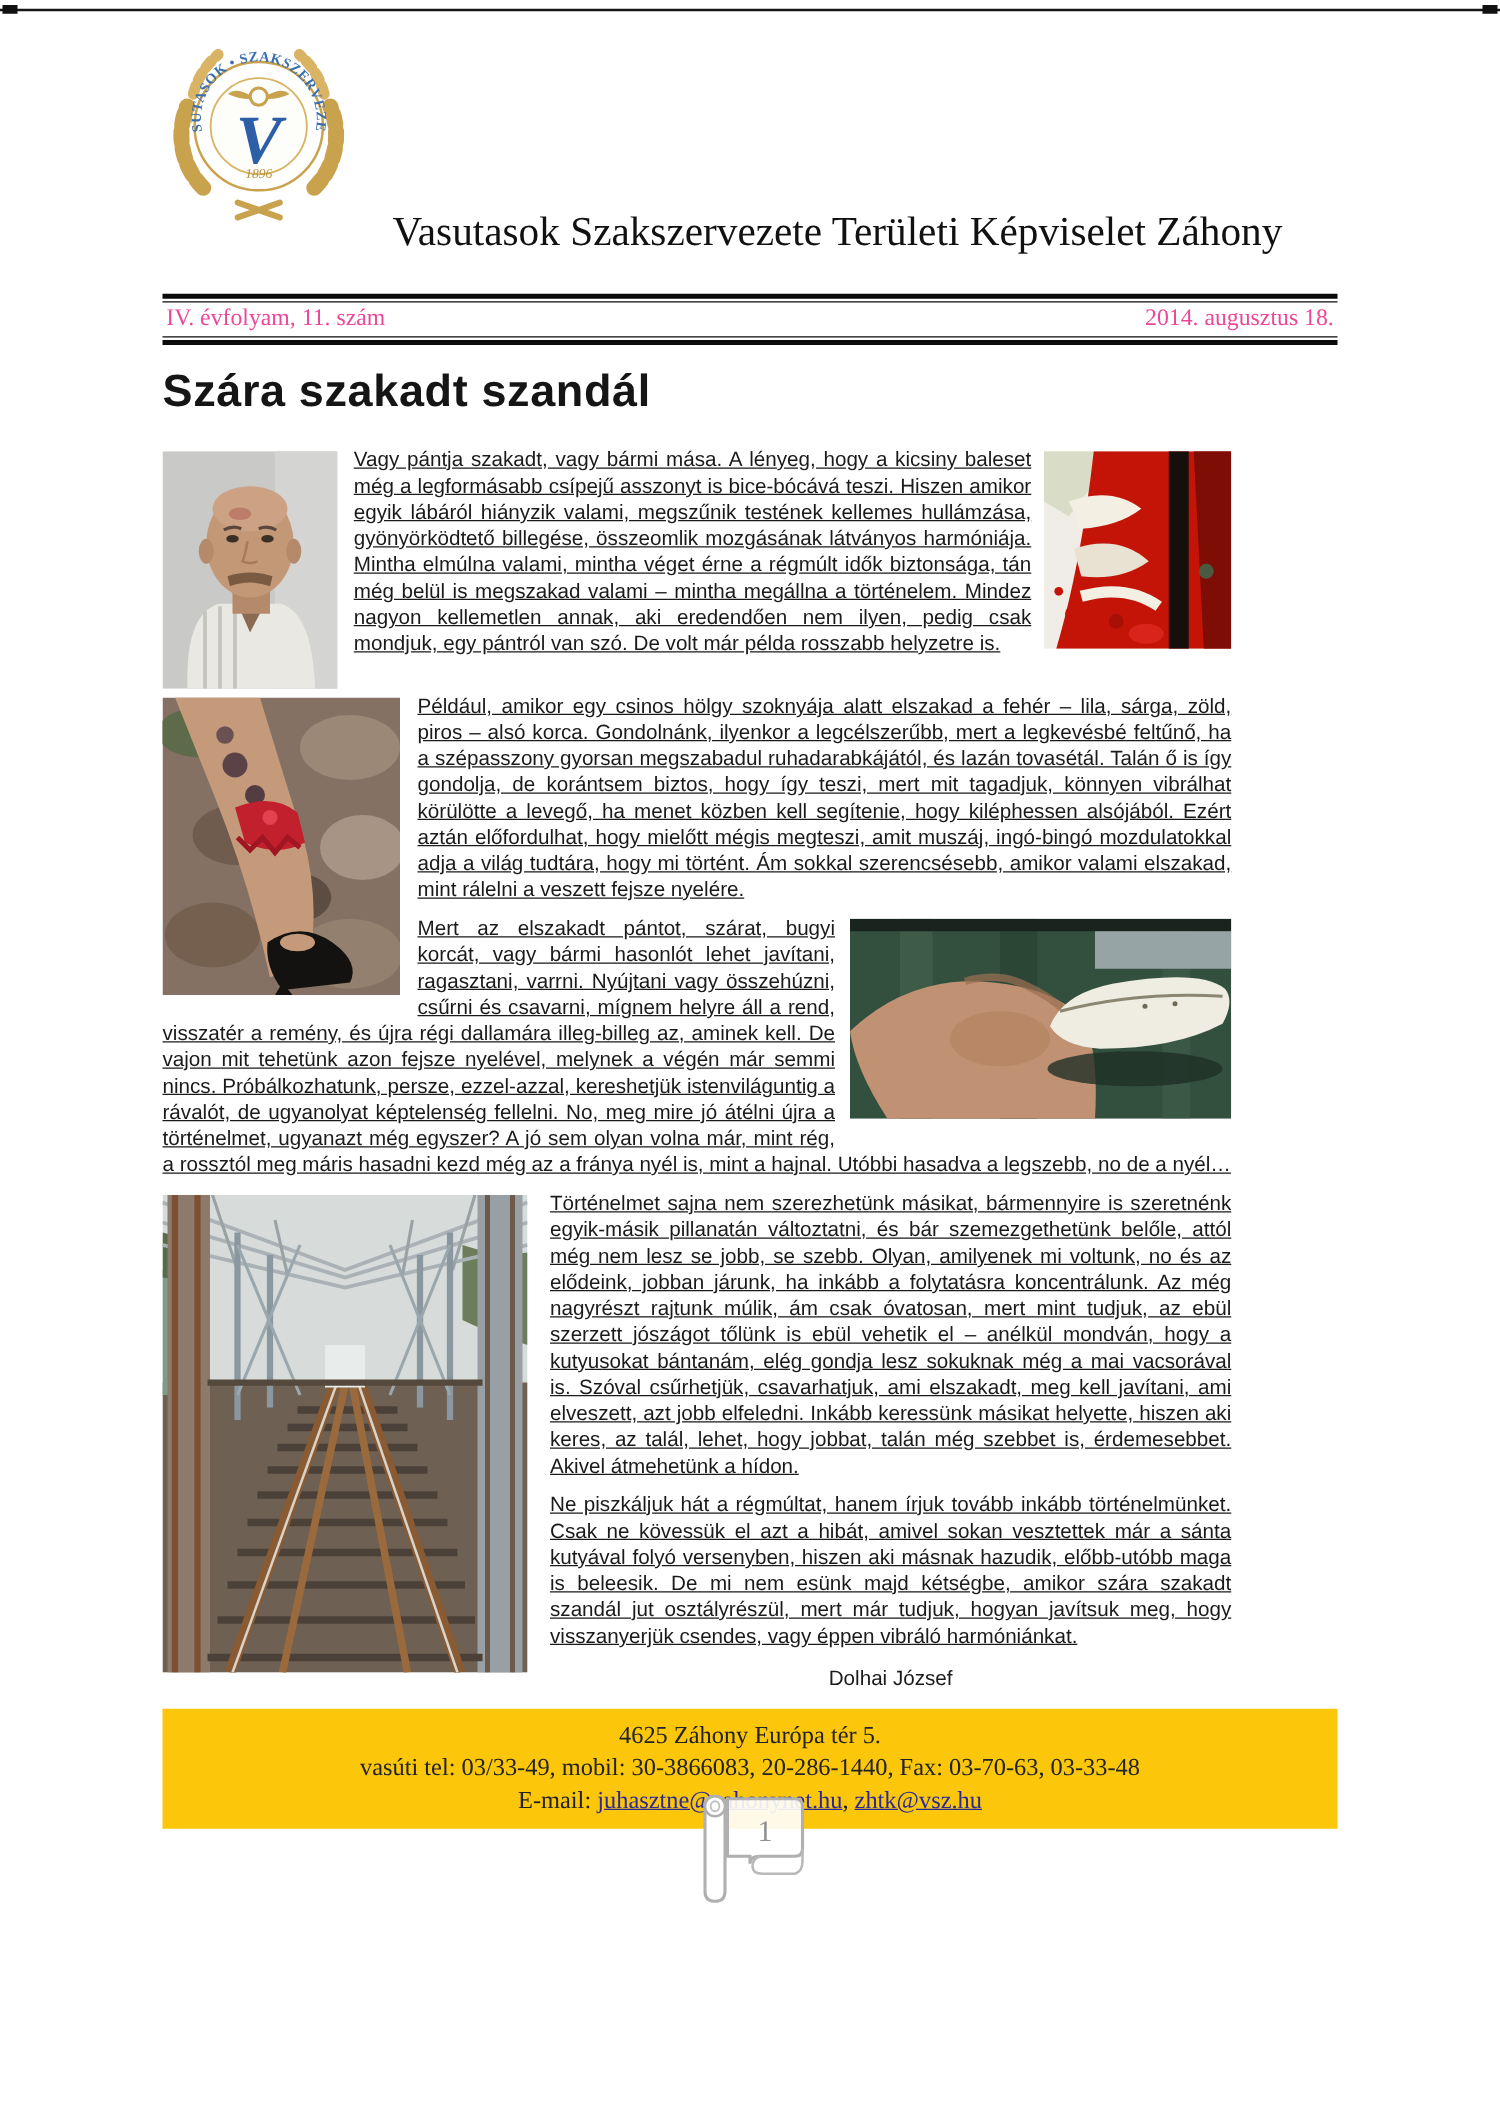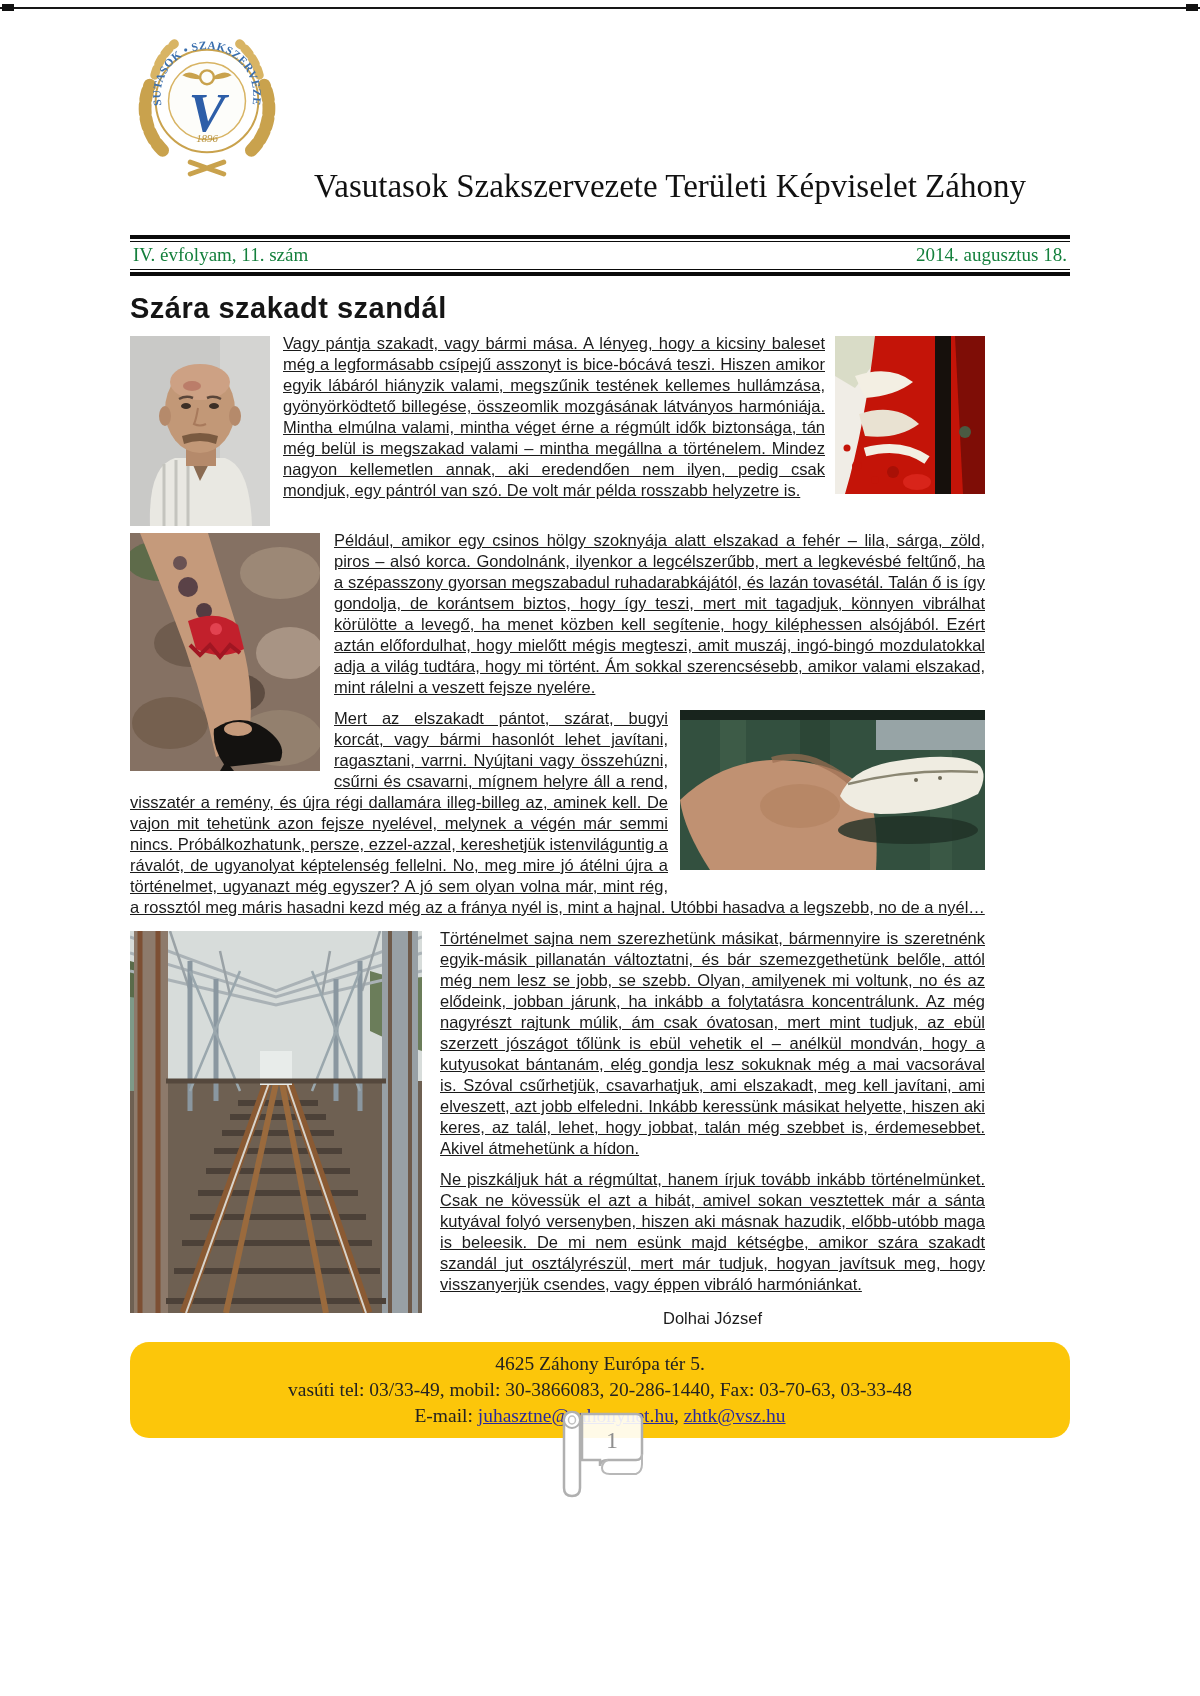--- a/index.html
+++ b/index.html
@@ -18,42 +18,42 @@
             font-family:"Liberation Serif",serif;font-size:33px;color:#111;}
   .main-title{margin-top:22px;text-align:center;font-family:"Liberation Serif",serif;
               font-style:italic;font-weight:bold;font-size:66px;letter-spacing:5px;
               color:#3030d0;line-height:1.12;}
 
   .rules{margin-top:30px;}
   .rule-thick{height:4px;background:#0a0a0a;}
   .rule-thin{height:1px;background:#0a0a0a;margin-top:2px;}
   .rule-thin2{height:1px;background:#0a0a0a;margin-bottom:2px;}
   .issue-row{display:flex;justify-content:space-between;align-items:baseline;
-             font-family:"Liberation Serif",serif;font-size:19px;color:#15803d;
+             font-family:"Liberation Serif",serif;font-size:19px;color:#ec4899;
              padding:2px 3px 3px 3px;}
 
   
-  .headline{margin:16px 0 8px 0;font-size:29px;font-weight:bold;color:#151515;letter-spacing:0.5px;}
+  .headline{margin:16px 0 24px 0;font-size:36px;font-weight:bold;color:#151515;letter-spacing:0.5px;}
   .flow{display:flow-root;}
   .flow p{margin:0 0 10px 0;font-size:16.5px;line-height:21px;text-align:justify;color:#1a1a1a;text-decoration:underline;}
   .pad-r{margin-right:85px !important;}
   .ph{display:block;}
   .float-l{float:left;}
   .float-r{float:right;}
   .portrait{width:140px;height:190px;margin:3px 13px 4px 0;}
   .redshoe{width:150px;height:158px;margin:3px 85px 6px 10px;}
   .leg{width:190px;height:238px;margin:3px 14px 6px 0;}
   .hand{width:305px;height:160px;margin:2px 85px 8px 12px;}
   .bridge{width:292px;height:382px;margin:3px 18px 6px 0;}
   .signature{text-align:center;font-size:16.5px;margin:14px 85px 0 0;color:#1a1a1a;}
 
   
   .footer{position:relative;margin-top:14px;}
   .footer-band{background:#fcc60a;text-align:center;padding:9px 0 9px 0;
-               font-family:"Liberation Serif",serif;font-size:19.5px;line-height:26px;color:#222;border-radius:19px;}
+               font-family:"Liberation Serif",serif;font-size:19.5px;line-height:26px;color:#222;}
   .footer-band a{color:#2a2a9c;text-decoration:underline;}
   .scroll-wrap{position:absolute;left:50%;transform:translateX(-50%);bottom:-62px;width:96px;height:96px;}
 </style>
 </head>
 <body>
 
 <div class="page">
   <div class="top-artifact"></div>
   <div class="top-artifact-l"></div>
   <div class="top-artifact-r"></div>

